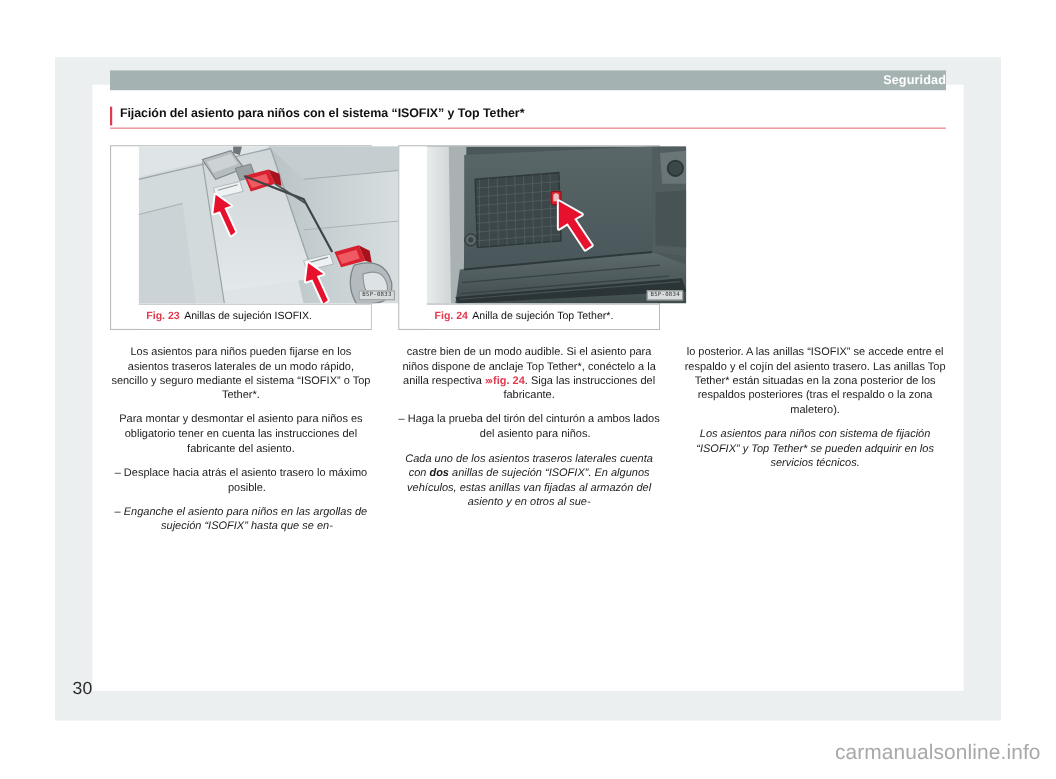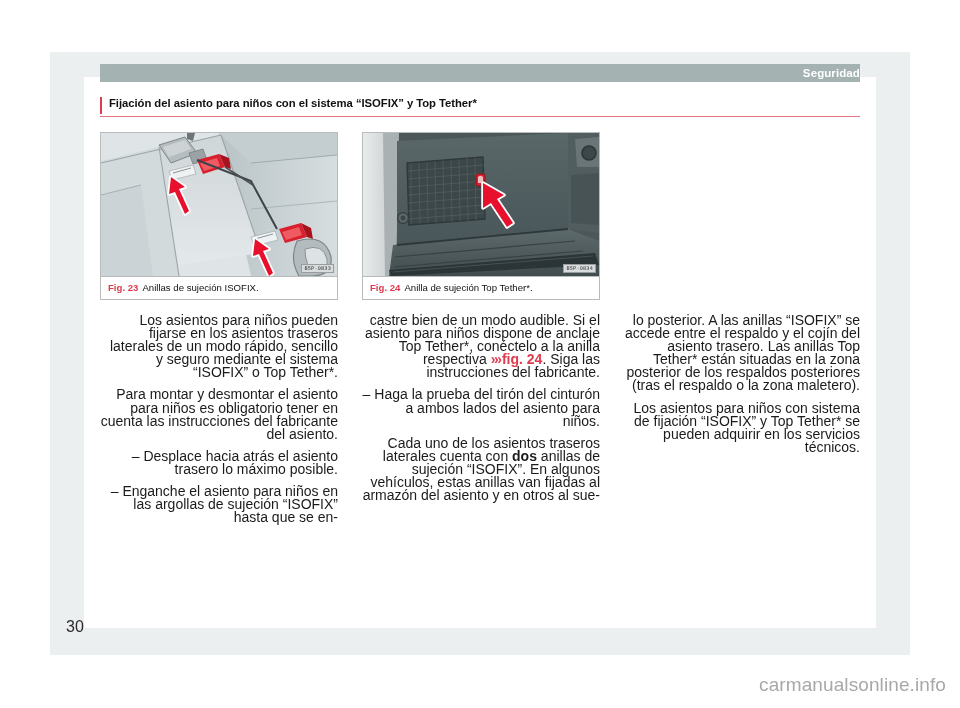--- a/index.html
+++ b/index.html
@@ -75,20 +75,21 @@
   }
 
   
   .figure-box {
     position: absolute;
     top: 132px;
     width: 238px;
     border: 1px solid #b9bcbd;
     background: #ffffff;
     box-sizing: border-box;
+    padding-left: 25px;
   }
   #figure-23 { left: 100px; }
   #figure-24 { left: 362px; }
 
   .figure-img {
     position: relative;
     width: 236px;
     height: 143px;
     overflow: hidden;
     display: block;
@@ -119,33 +120,33 @@
     line-height: 7px;
     padding: 0 2px;
     letter-spacing: .2px;
   }
 
   
   .col {
     position: absolute;
     top: 314px;
     width: 238px;
-    font-size: 14px;
+    font-size: 10px;
     line-height: 13.1px;
     color: #1b1b1b;
-    text-align: right;
+    text-align: center;
   }
   #col-1 { left: 100px; }
   #col-2 { left: 362px; }
   #col-3 { left: 622px; }
 
   .col p {
     margin: 0 0 9px 0;
   }
-  .col p:last-child { margin-bottom: 0; }
+  .col p:last-child { margin-bottom: 0; font-style: italic; }
 
   .dash-item {
     margin: 0 0 9px 0;
     padding-left: 11px;
     text-indent: -11px;
   }
   .xref {
     color: #e03a4e;
     font-weight: bold;
     margin-top: 16px;

